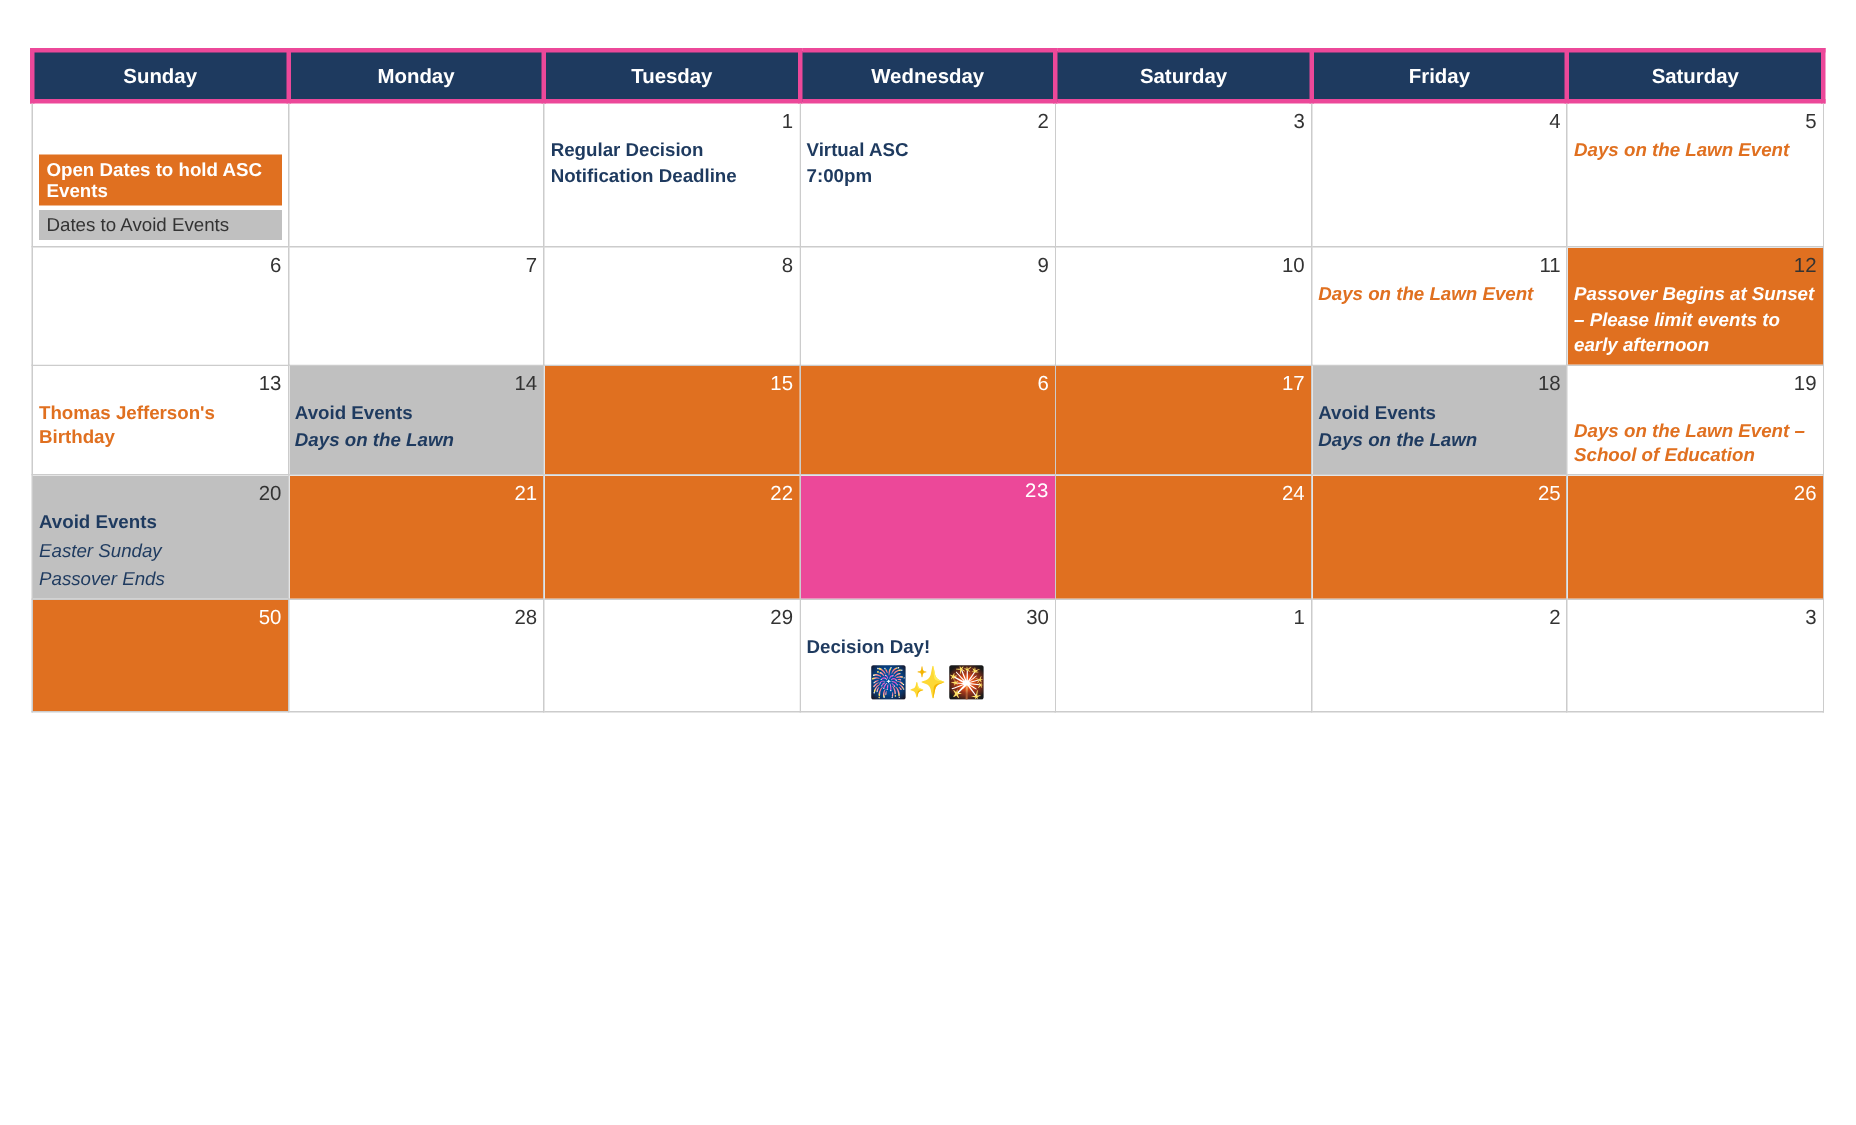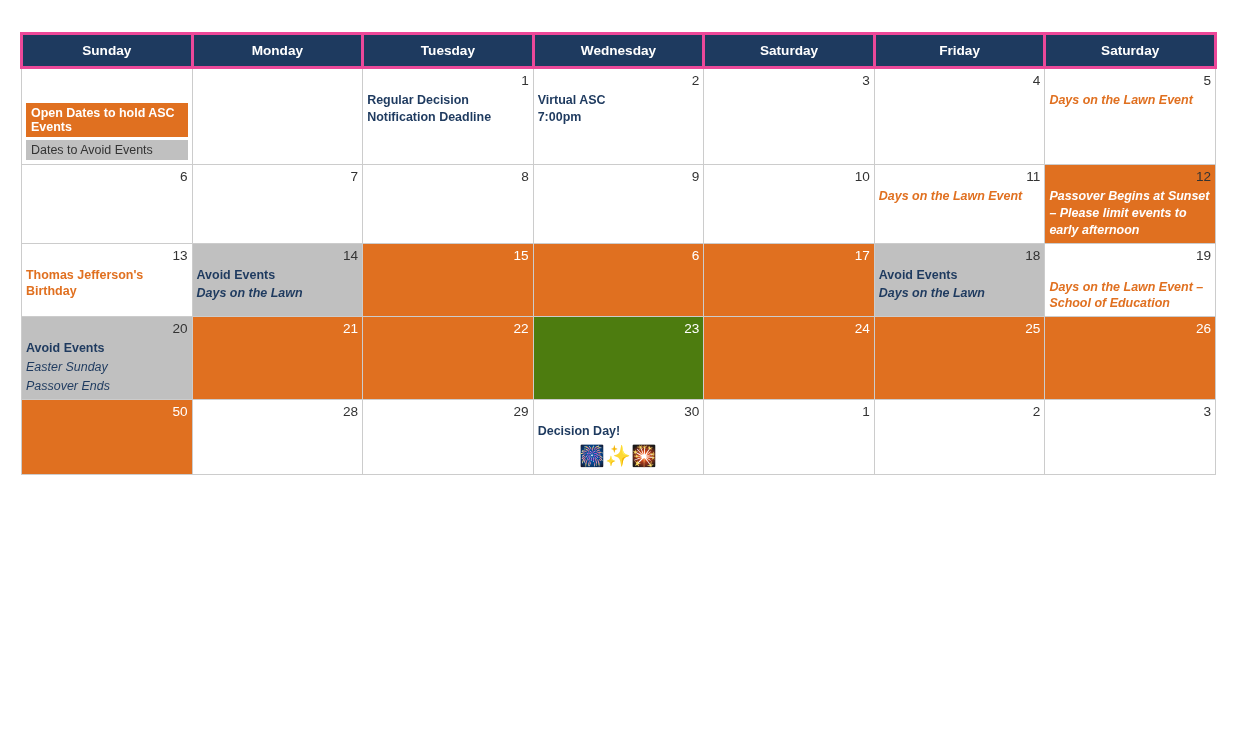--- a/index.html
+++ b/index.html
@@ -155,21 +155,21 @@
           <div style="font-size: 0.78rem; line-height: 1.35; margin-top: 2px;"><span style="color: rgb(30, 58, 95); font-weight: bold;">Avoid Events</span></div>
           <div style="font-size: 0.78rem; line-height: 1.35; margin-top: 2px;"><span style="color: rgb(30, 58, 95); font-style: italic;">Easter Sunday</span></div>
           <div style="font-size: 0.78rem; line-height: 1.35; margin-top: 2px;"><span style="color: rgb(30, 58, 95); font-style: italic;">Passover Ends</span></div>
         </td>
         <td style="min-height: 110px; vertical-align: top; padding: 4px; background: rgb(224, 112, 32);">
           <span class="day-num" style="color: rgb(255, 255, 255);">21</span>
         </td>
         <td style="min-height: 110px; vertical-align: top; padding: 4px; background: rgb(224, 112, 32);">
           <span class="day-num" style="color: rgb(255, 255, 255);">22</span>
         </td>
-        <td style="min-height: 110px; vertical-align: top; padding: 4px; background: #4d7c0f;">
+        <td style="min-height: 110px; vertical-align: top; padding: 4px; background: #ec4899; font-family: Liberation Mono, monospace;">
           <span class="day-num" style="color: rgb(255, 255, 255);">23</span>
         </td>
         <td style="min-height: 110px; vertical-align: top; padding: 4px; background: rgb(224, 112, 32);">
           <span class="day-num" style="color: rgb(255, 255, 255);">24</span>
         </td>
         <td style="min-height: 110px; vertical-align: top; padding: 4px; background: rgb(224, 112, 32);">
           <span class="day-num" style="color: rgb(255, 255, 255);">25</span>
         </td>
         <td style="min-height: 110px; vertical-align: top; padding: 4px; background: rgb(224, 112, 32);">
           <span class="day-num" style="color: rgb(255, 255, 255);">26</span>

